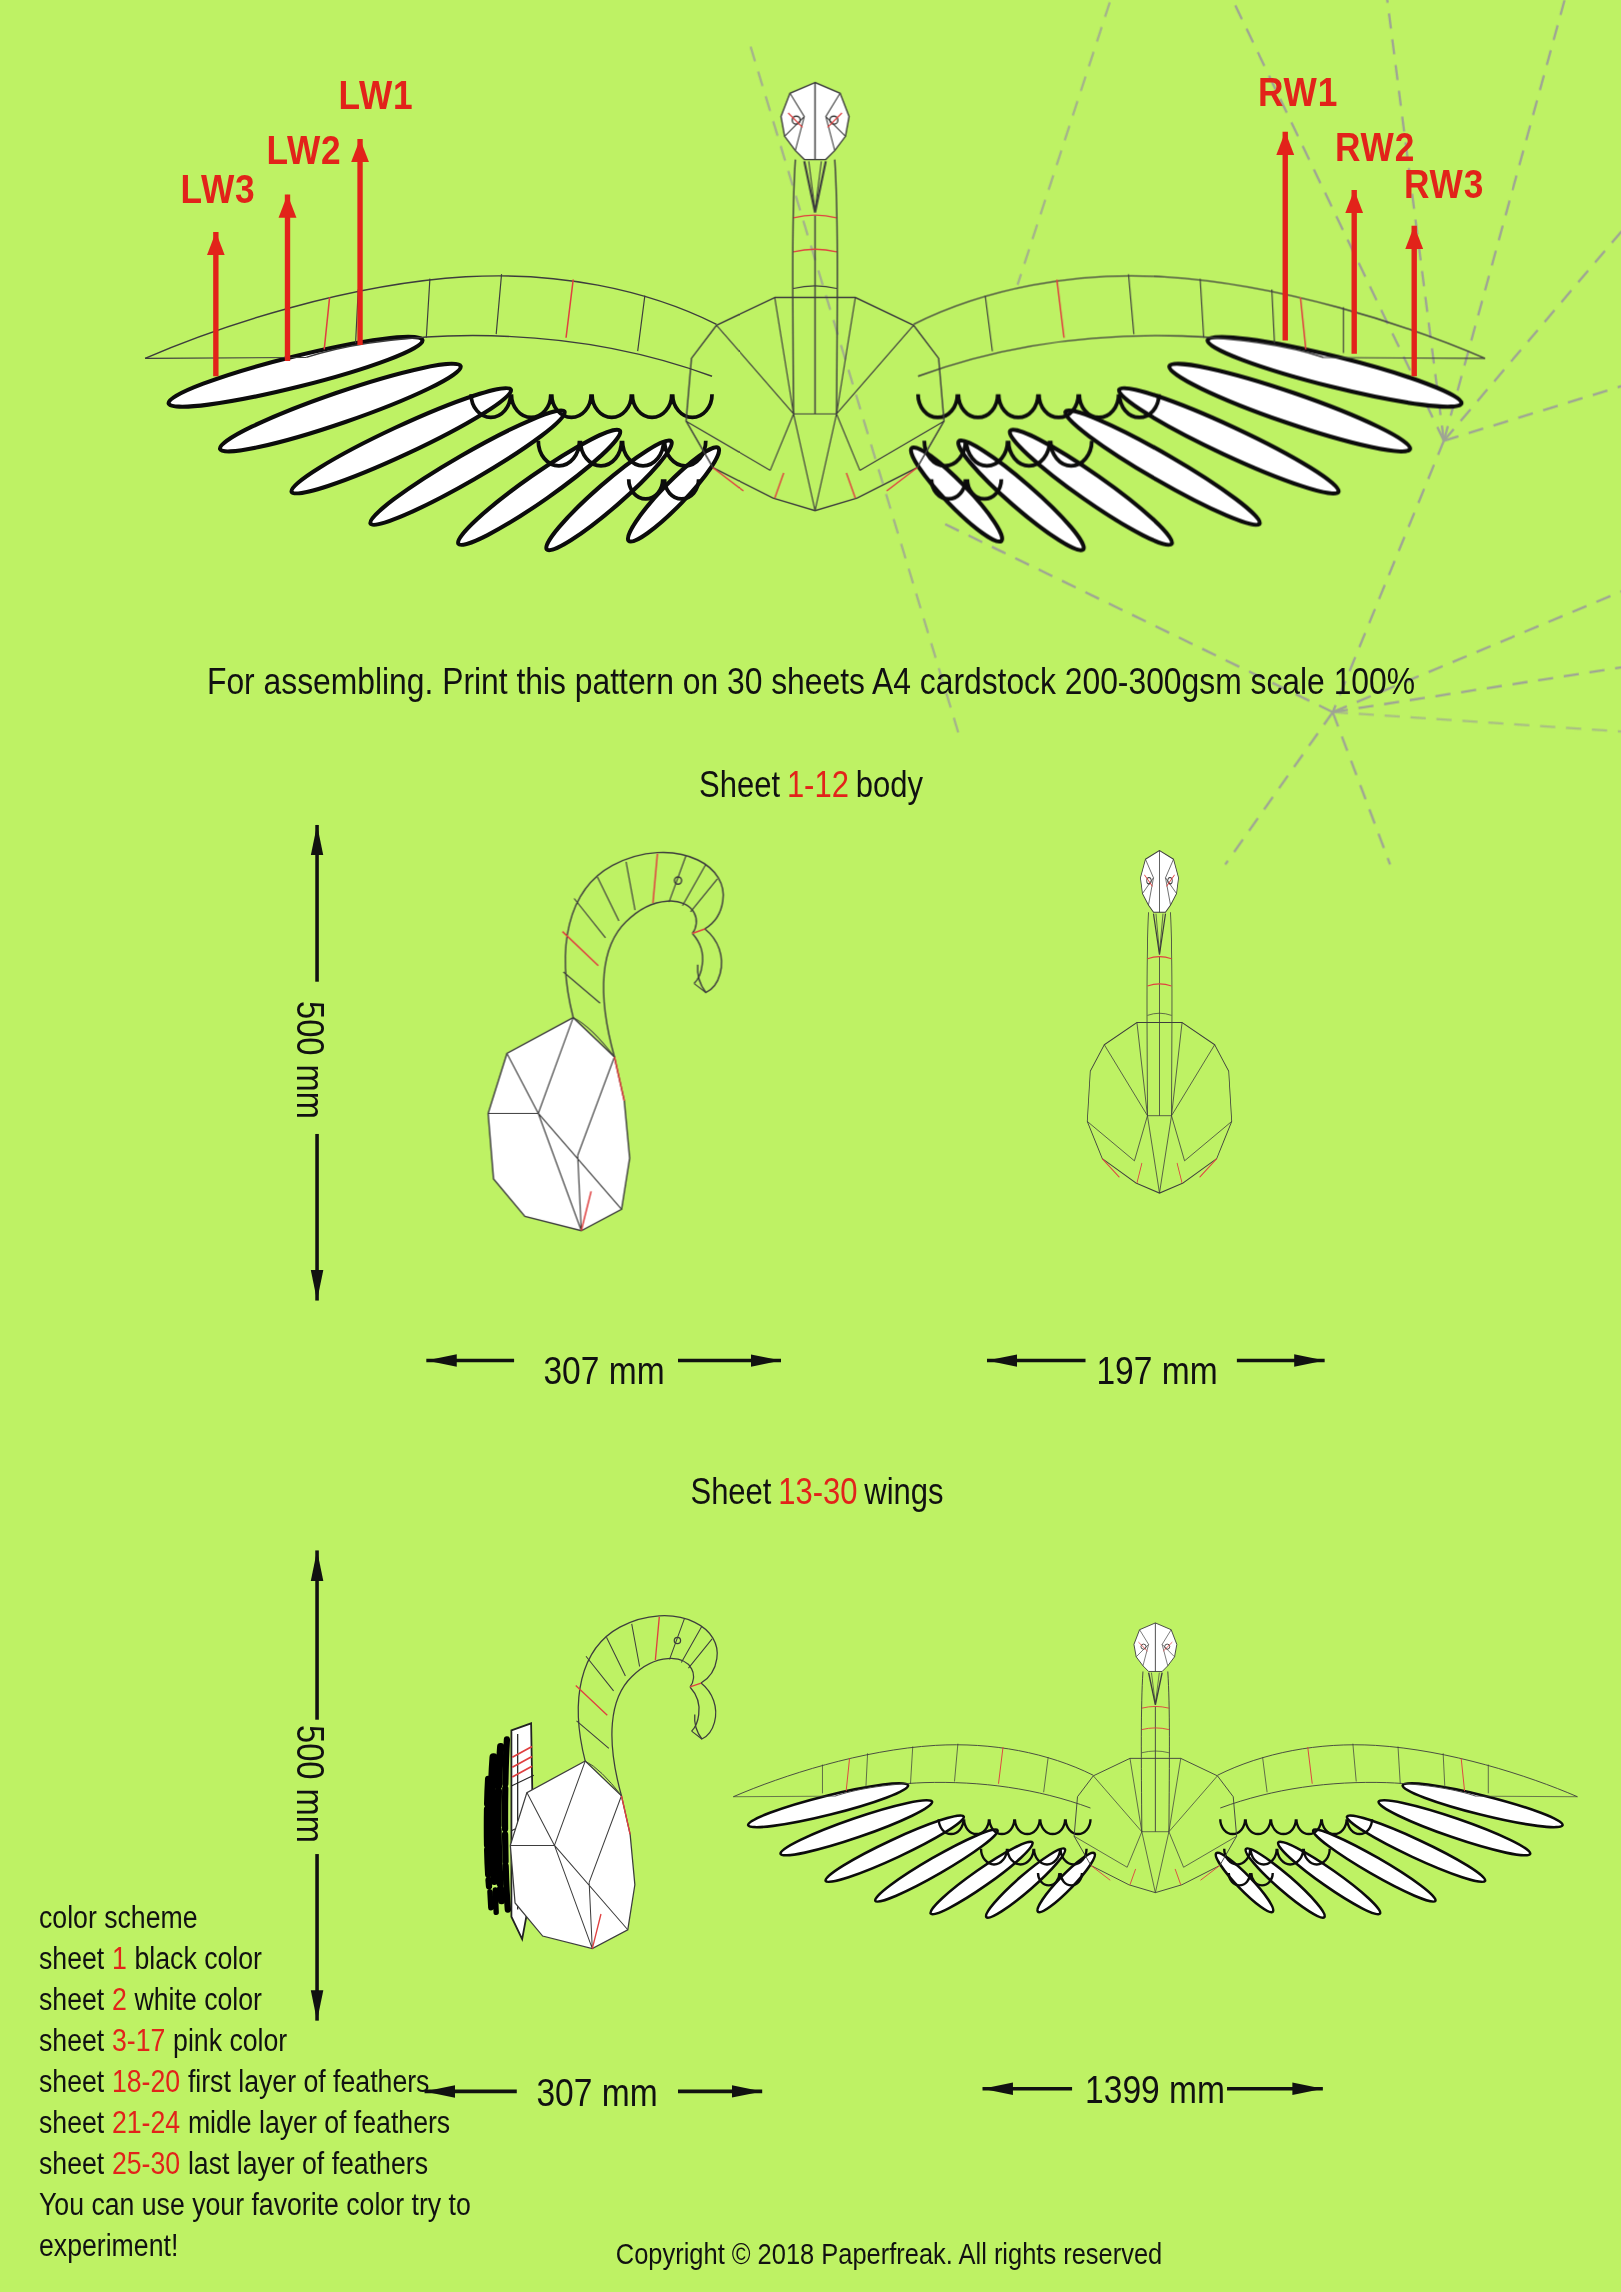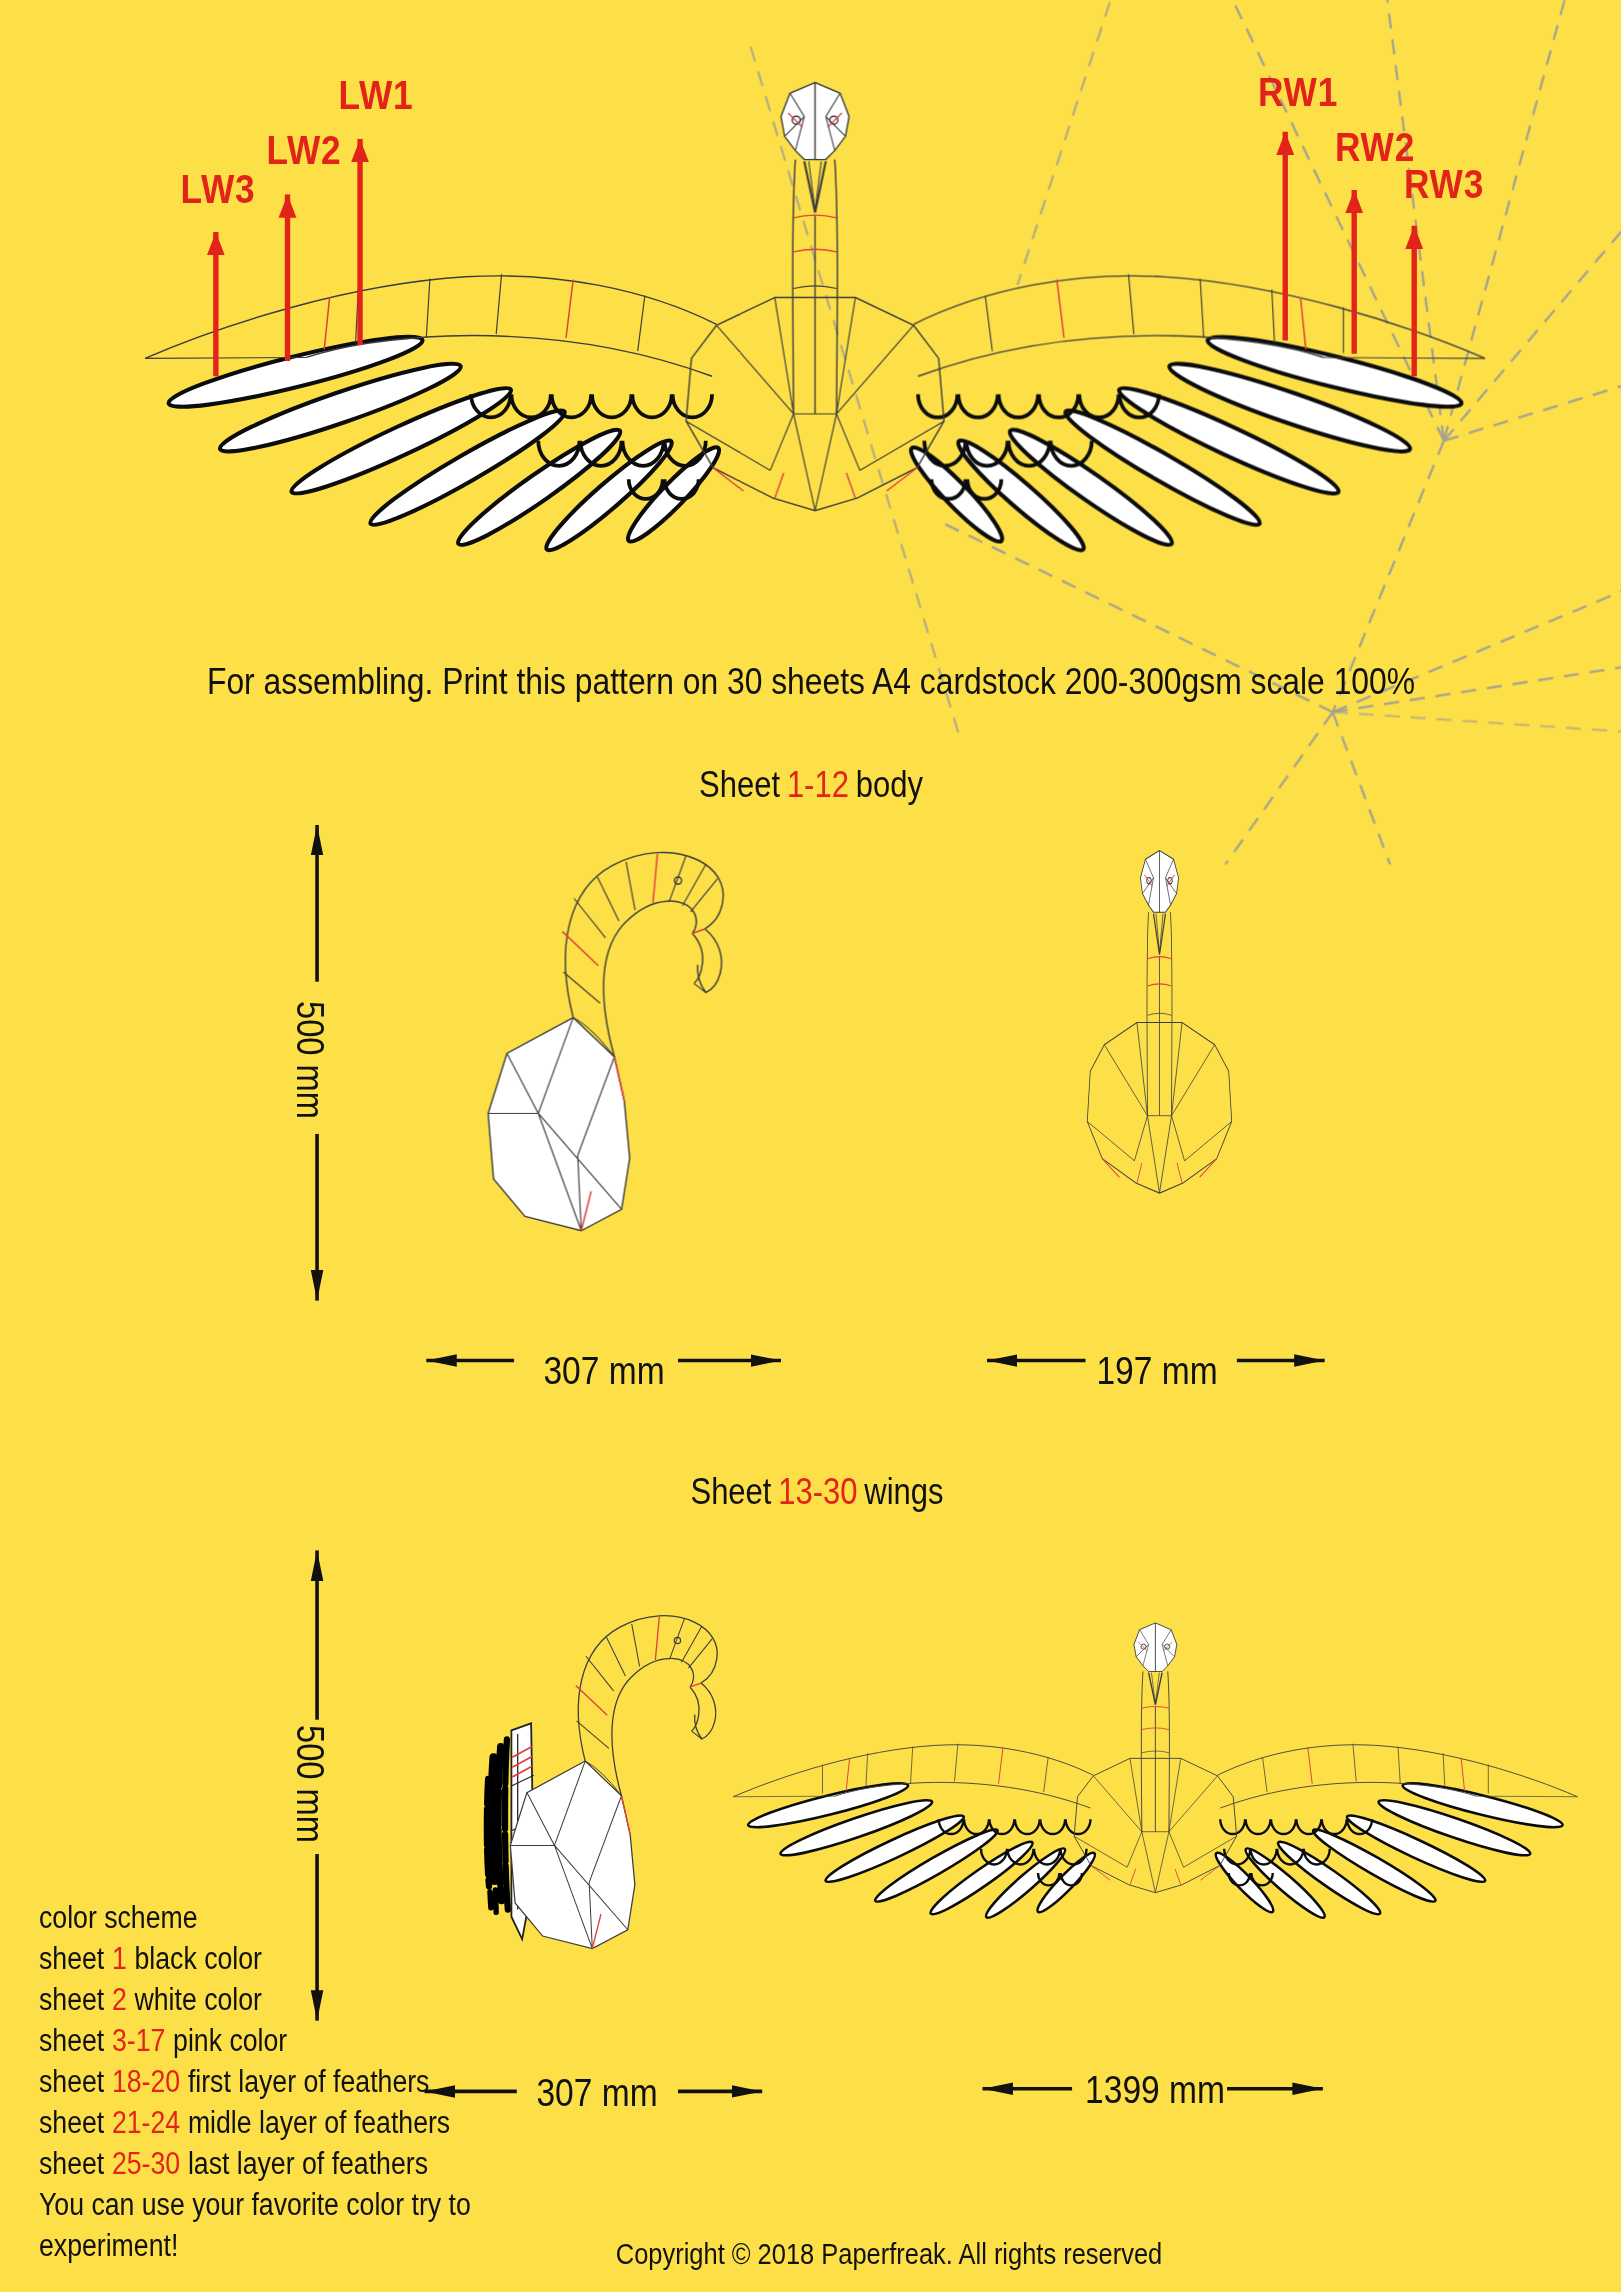--- a/index.html
+++ b/index.html
@@ -1,16 +1,16 @@
 <!DOCTYPE html>
 <html style="font-size:14.3px"><head>
 <meta charset="utf-8">
 <style>
   html,body{margin:0;padding:0;background:#ffffff;}
-  .page{position:relative;width:1622px;height:2293px;background:#fde047;overflow:hidden;
+  .page{position:relative;width:1622px;height:2293px;background:#bef264;overflow:hidden;
         font-family:"Liberation Sans",sans-serif;color:#111;}
   svg.art{position:absolute;left:0;top:0;}
   .t{position:absolute;white-space:nowrap;color:#111;}
   .cx{transform:translateX(-50%) scaleX(0.86);}
   .marker{font-size:41px;font-weight:700;color:#e2231a;letter-spacing:0.9px;}
   .instr{font-size:37px;letter-spacing:0;}
   .title{font-size:36px;}
   .title .rangeRed{color:#e2231a;margin:0 8px;}
   .dim{font-size:39px;font-weight:400;}
   .vdim{font-size:38px;transform-origin:0 0;transform:rotate(90deg) scaleX(0.86);}

